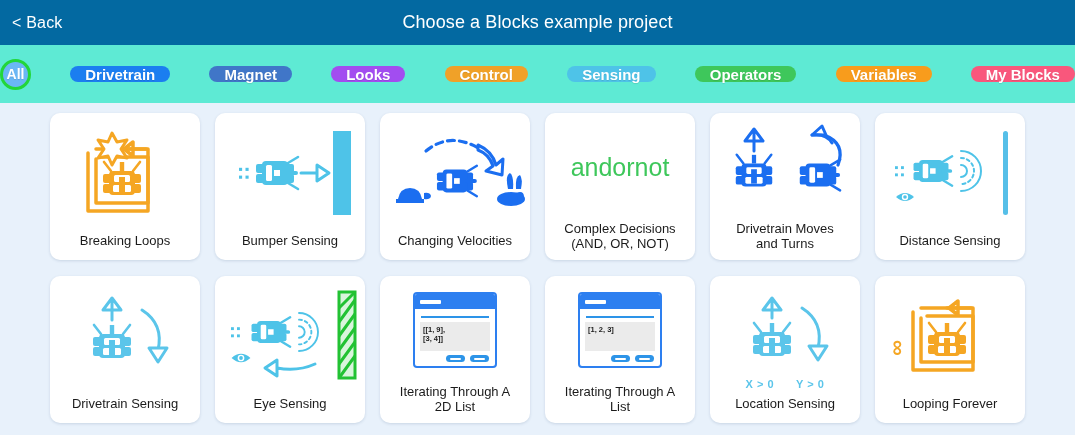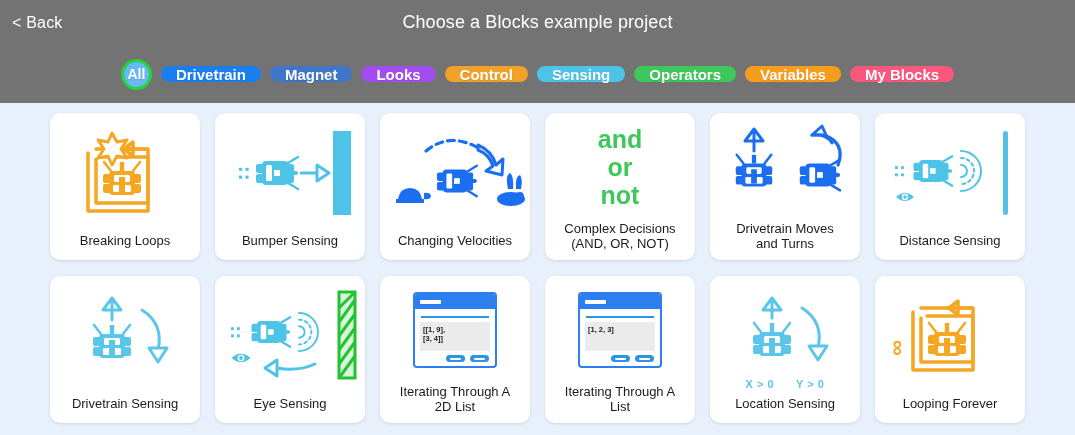--- a/index.html
+++ b/index.html
@@ -6,37 +6,37 @@
   html, body {
     width: 1075px; height: 435px;
     font-family: "Liberation Sans", sans-serif;
     background: #e8f1fb;
     overflow: hidden;
   }
   .app { width: 1075px; height: 435px; position: relative; display: flex; flex-direction: column; }
 
   
   .header {
-    height: 45px; background: #737373; flex: 0 0 45px;
+    height: 45px; background: #0369a1; flex: 0 0 45px;
     display: flex; align-items: center; position: relative; justify-content: flex-end;
   }
   .back-btn {
     position: absolute; left: 12px; top: 50%; transform: translateY(-50%);
     color: #ffffff; font-size: 16px; letter-spacing: .2px; cursor: pointer;
     white-space: nowrap;
   }
   .header-title {
     width: 100%; text-align: center; color: #ffffff;
     font-size: 18px; letter-spacing: .1px;
   }
 
   
   .filterbar {
-    height: 58px; flex: 0 0 58px; background: #737373;
-    display: flex; align-items: center; justify-content: center; gap: 9px;
+    height: 58px; flex: 0 0 58px; background: #5eead4;
+    display: flex; align-items: center; justify-content: space-between; gap: 9px;
   }
   .chip {
     height: 16px; border-radius: 16px; color: #fff;
     font-size: 15px; font-weight: bold;
     display: flex; align-items: center; justify-content: center;
     padding: 0 15px; cursor: pointer; white-space: nowrap;
     text-shadow: 0 1px 1px rgba(0,0,0,.10);
   }
   .chip.all {
     width: 31px; height: 31px; padding: 0; border-radius: 50%;
@@ -63,23 +63,23 @@
   .card-art svg { display: block; }
   .card-label {
     flex: 0 0 auto; width: 100%; text-align: center;
     font-size: 13px; color: #1b1b1b; line-height: 15px;
     padding: 0 4px 12px 4px;
   }
   .card-label.two-line { padding-bottom: 9px; }
 
   
   .logic-art {
-    display: flex; flex-direction: column; align-items: center;
+    display: flex; flex-direction: row; align-items: center;
     justify-content: center; color: #3ec75b; line-height: 1.12;
-    font-size: 25px; font-weight: bold;
+    font-size: 25px; font-weight: normal;
   }
   .loc-axes {
     position: absolute; bottom: 6px; left: 0; right: 0;
     display: flex; justify-content: center; gap: 22px;
     color: #5bc5ea; font-size: 11px; font-weight: bold; letter-spacing: .5px;
   }
   
   .console {
     width: 84px; height: 76px; border: 2px solid #2d7ff0;
     border-radius: 4px; background: #ffffff; display: flex; flex-direction: column;

